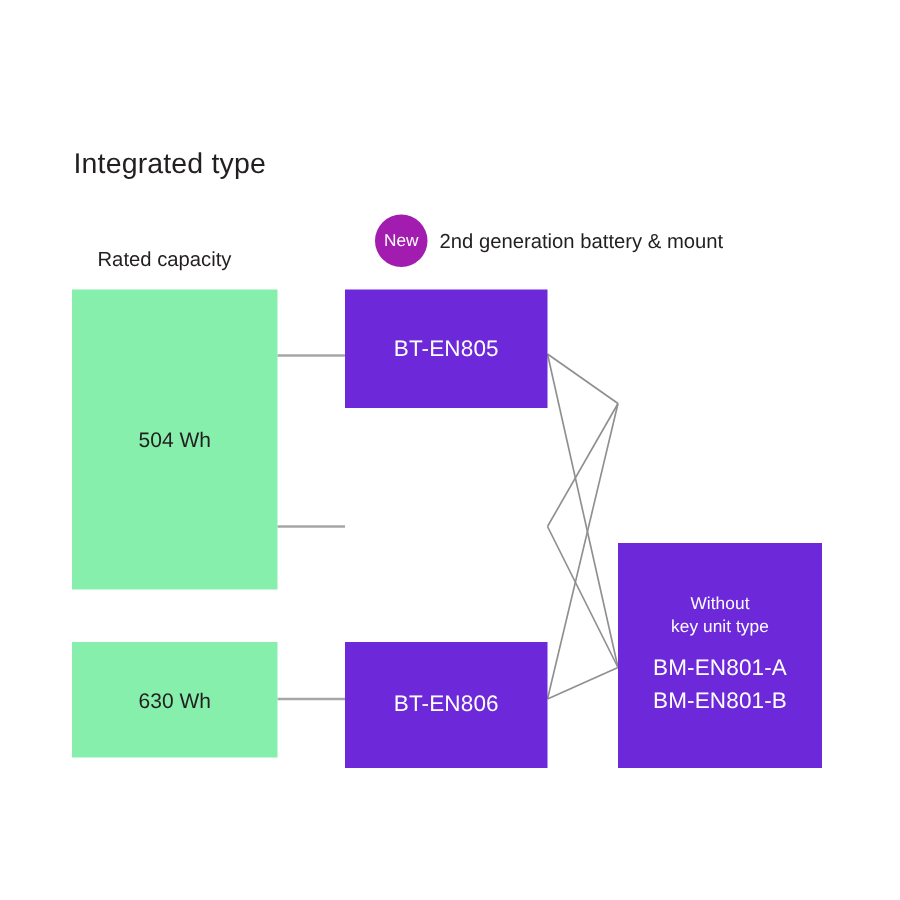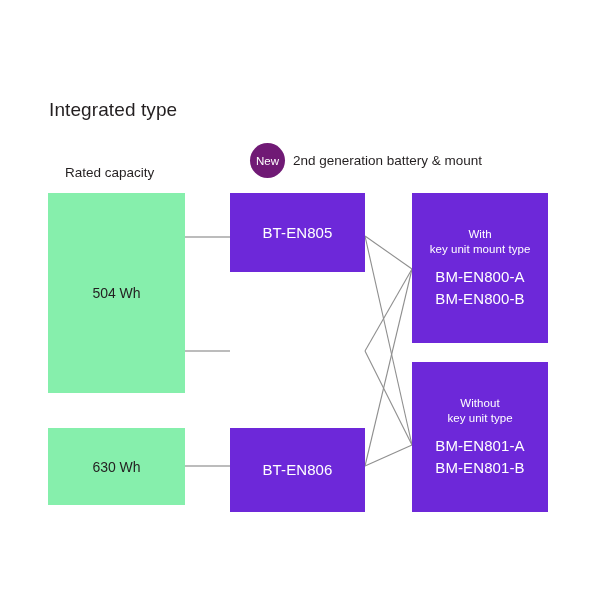--- a/index.html
+++ b/index.html
@@ -49,21 +49,21 @@
     top: 143px;
     display: flex;
     align-items: center;
     height: 35px;
     white-space: nowrap;
   }
   .new-badge {
     width: 35px;
     height: 35px;
     border-radius: 50%;
-    background: #701a75;
+    background: #a21caf;
     color: #ffffff;
     font-size: 11.5px;
     font-weight: 400;
     display: flex;
     align-items: center;
     justify-content: center;
     flex: 0 0 auto;
   }
   .badge-text {
     margin-left: 8px;
@@ -160,28 +160,20 @@
 
   <div class="box box-blue" style="left:230px; top:193px; width:135px; height:79px;">
     <span class="code">BT-EN805</span>
   </div>
 
 
   <div class="box box-blue" style="left:230px; top:428px; width:135px; height:84px;text-align:center;">
     <span class="code">BT-EN806</span>
   </div>
 
-  <div class="box box-blue" style="left:412px; top:193px; width:136px; height:150px;">
-    <div class="sub sub-block">
-      <div>With</div>
-      <div>key unit mount type</div>
-    </div>
-    <div class="code">BM-EN800-A</div>
-    <div class="code">BM-EN800-B</div>
-  </div>
 
   <div class="box box-blue" style="left:412px; top:362px; width:136px; height:150px;">
     <div class="sub sub-block">
       <div>Without</div>
       <div>key unit type</div>
     </div>
     <div class="code">BM-EN801-A</div>
     <div class="code">BM-EN801-B</div>
   </div>
 

